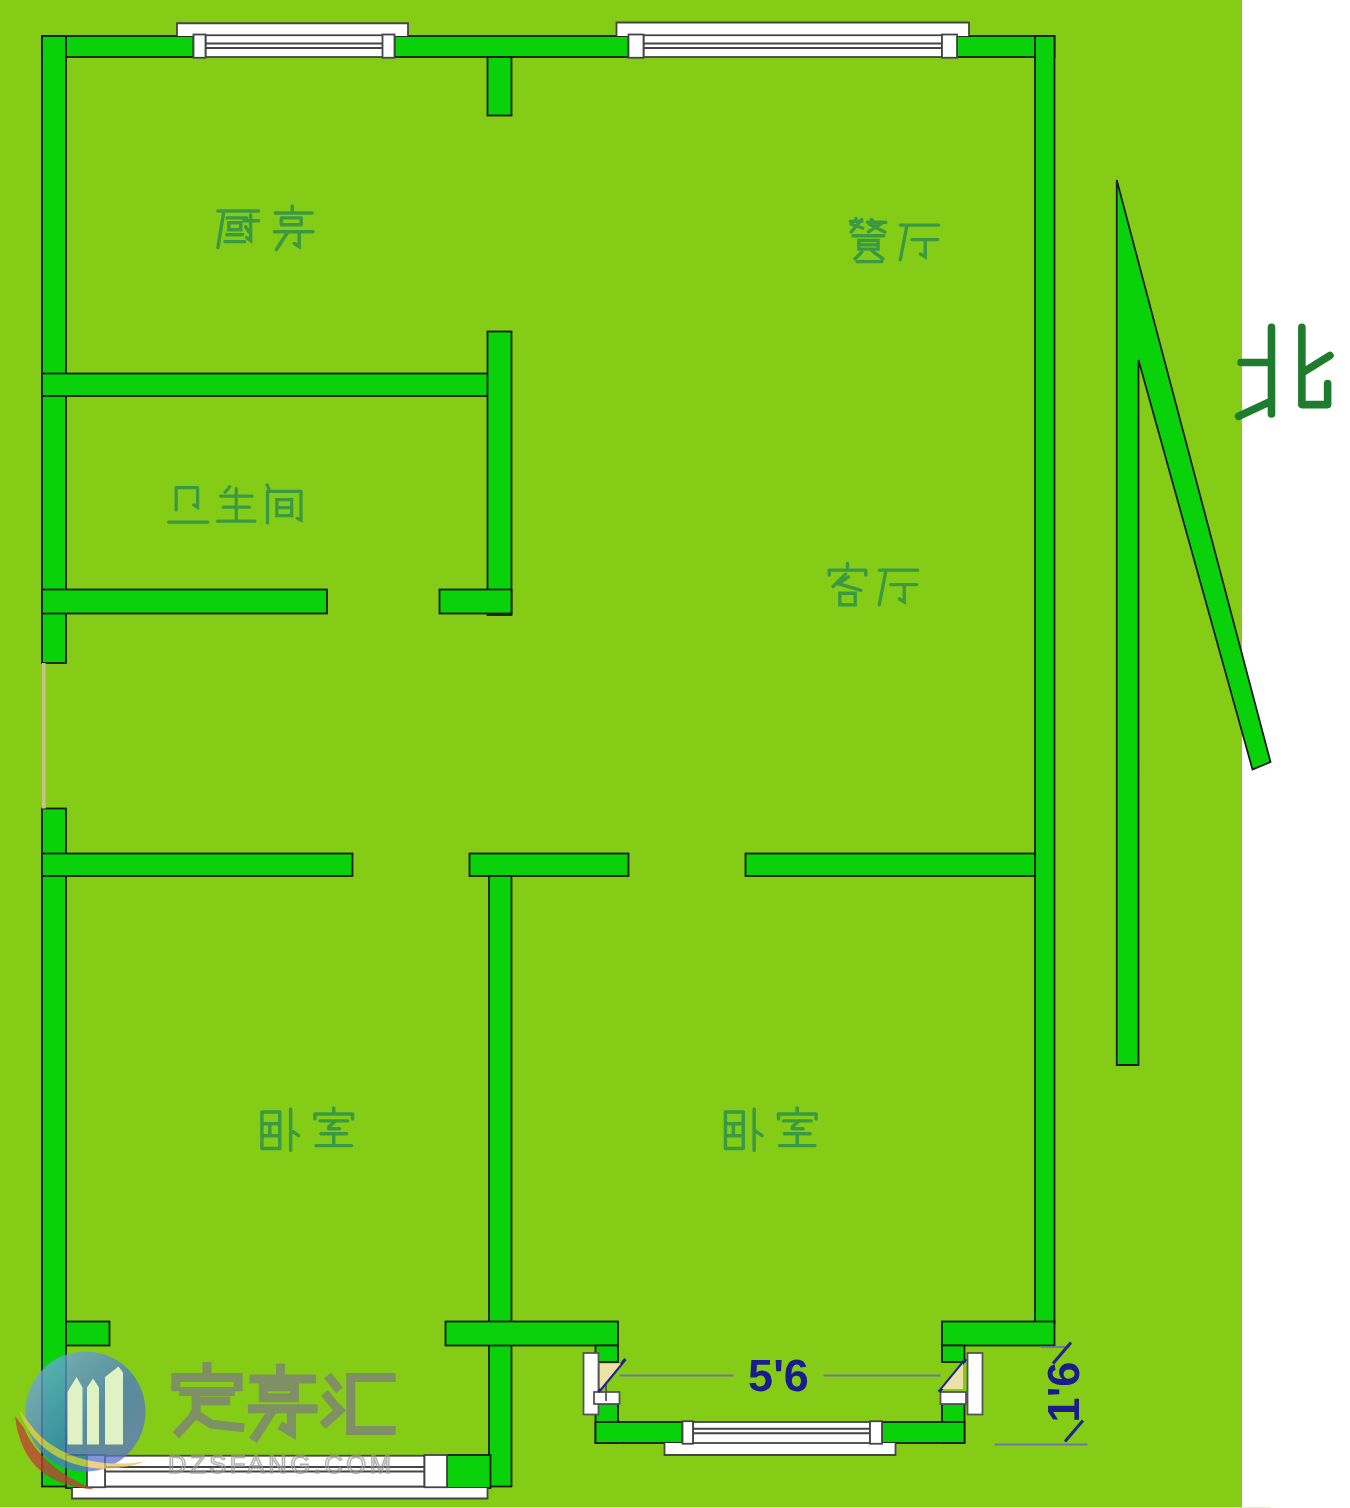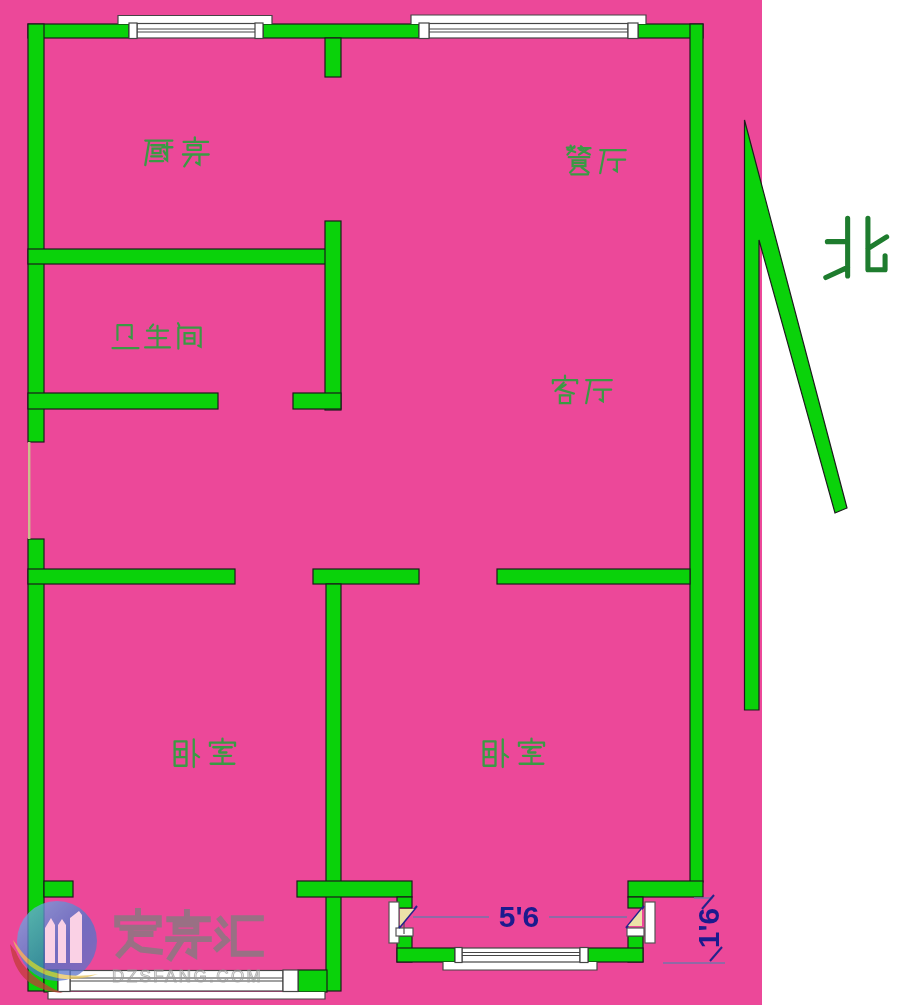--- a/index.html
+++ b/index.html
@@ -1,16 +1,16 @@
 <!DOCTYPE html>
 <html><head>
 <meta charset="utf-8">
 <style>
 html,body{margin:0;padding:0;background:#ffffff;}
-#plan{position:relative;width:762px;height:1005px;background:#ec4899;font-family:"Liberation Sans",sans-serif;text-align:right;}
+#plan{position:relative;width:828px;height:1005px;background:#84cc16;font-family:"Liberation Sans",sans-serif;text-align:right;}
 </style>
 </head>
 <body>
 <div id="plan">
 <svg width="900" height="1005" viewBox="0 0 900 1005">
 <defs>
 
 <g id="g-chu">
   <path d="M10 14 H92 M22 14 L10 88 M28 28 H68 M32 38 H56 V52 H32 Z M28 62 H60 M24 76 H64 M62 34 H92 M76 22 V74 L68 68 M66 46 L72 56" fill="none"></path>
 </g>

